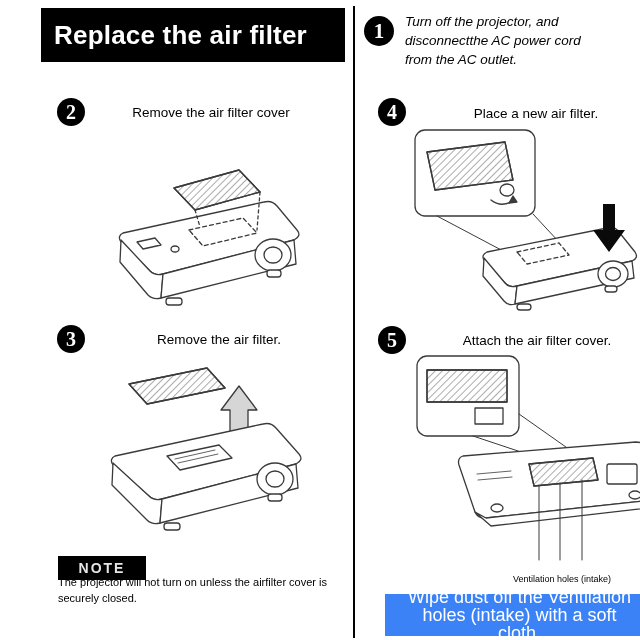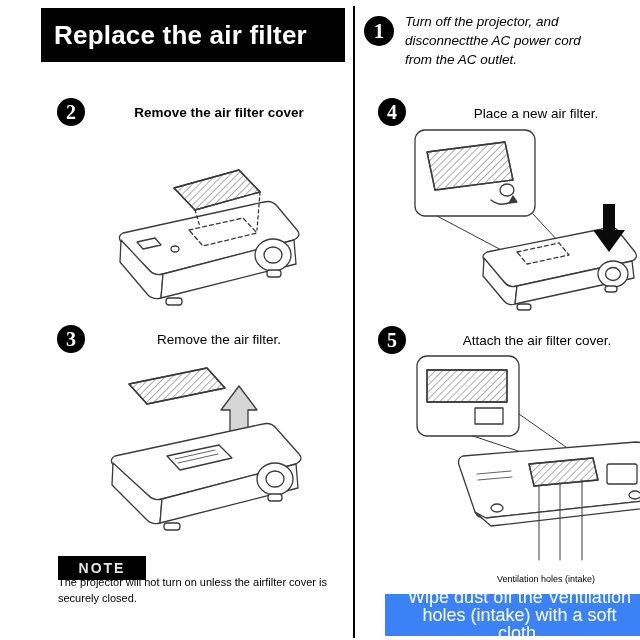--- a/index.html
+++ b/index.html
@@ -44,21 +44,21 @@
     background: #000; color: #e5e5e5;
     font-size: 14px; font-weight: 700; letter-spacing: 2px;
     display: flex; align-items: center; justify-content: center;
   }
   .note-text {
     left: 25px; top: 574px; width: 292px;
     font-size: 11px; line-height: 16px;
   }
   .vent-label {
     left: 448px; top: 574px; width: 130px;
-    font-size: 9px; text-align: center; color: #000;
+    font-size: 9px; text-align: right; color: #000;
   }
   .footer-banner {
     left: 352px; top: 594px; width: 269px; height: 42px;
     background: #3b82f6; color: #fff;
     font-size: 18px; line-height: 18px;
     display: flex; align-items: center; justify-content: center;
     text-align: center; padding: 0 14px;
   }
   svg { display: block; }
 </style>
@@ -74,21 +74,21 @@
   <div class="abs divider"></div>
 
   <div class="abs step-circle c30" style="left:331px; top:16px;">
     <span>1</span>
   </div>
   <div class="abs step-text" style="left:372px; top:12px; width:200px;font-style:italic;">Turn off the projector, and disconnectthe AC power cord from the AC outlet.</div>
 
   <div class="abs step-circle c28" style="left:24px; top:98px;">
     <span>2</span>
   </div>
-  <div class="abs step-text center" style="left:66px; top:103px; width:240px;font-weight:bold;">Remove the air filter cover</div>
+  <div class="abs step-text center" style="left:58px; top:103px; width:240px;">Remove the air filter cover</div>
 
   <svg class="abs" style="left:38px; top:128px;" width="254" height="192" viewBox="0 0 254 192">
     <defs>
       <pattern id="hatch2" width="5" height="5" patternUnits="userSpaceOnUse" patternTransform="rotate(45)">
         <line x1="0" y1="0" x2="0" y2="5" stroke="#5a5a5a" stroke-width="1"></line>
       </pattern>
     </defs>
     <g fill="#fff" stroke="#3a3a3a" stroke-width="1.3" stroke-linejoin="round" stroke-linecap="round">
       <path d="M52,105 L193,74 Q201,72 206,78 L226,102 Q231,108 223,112 L92,146 Q84,148 79,143 L50,114 Q46,108 52,105 Z"></path>
       <path d="M50,112 L79,143 Q84,148 92,146 L90,170 Q82,172 77,167 L49,134 Z"></path>

